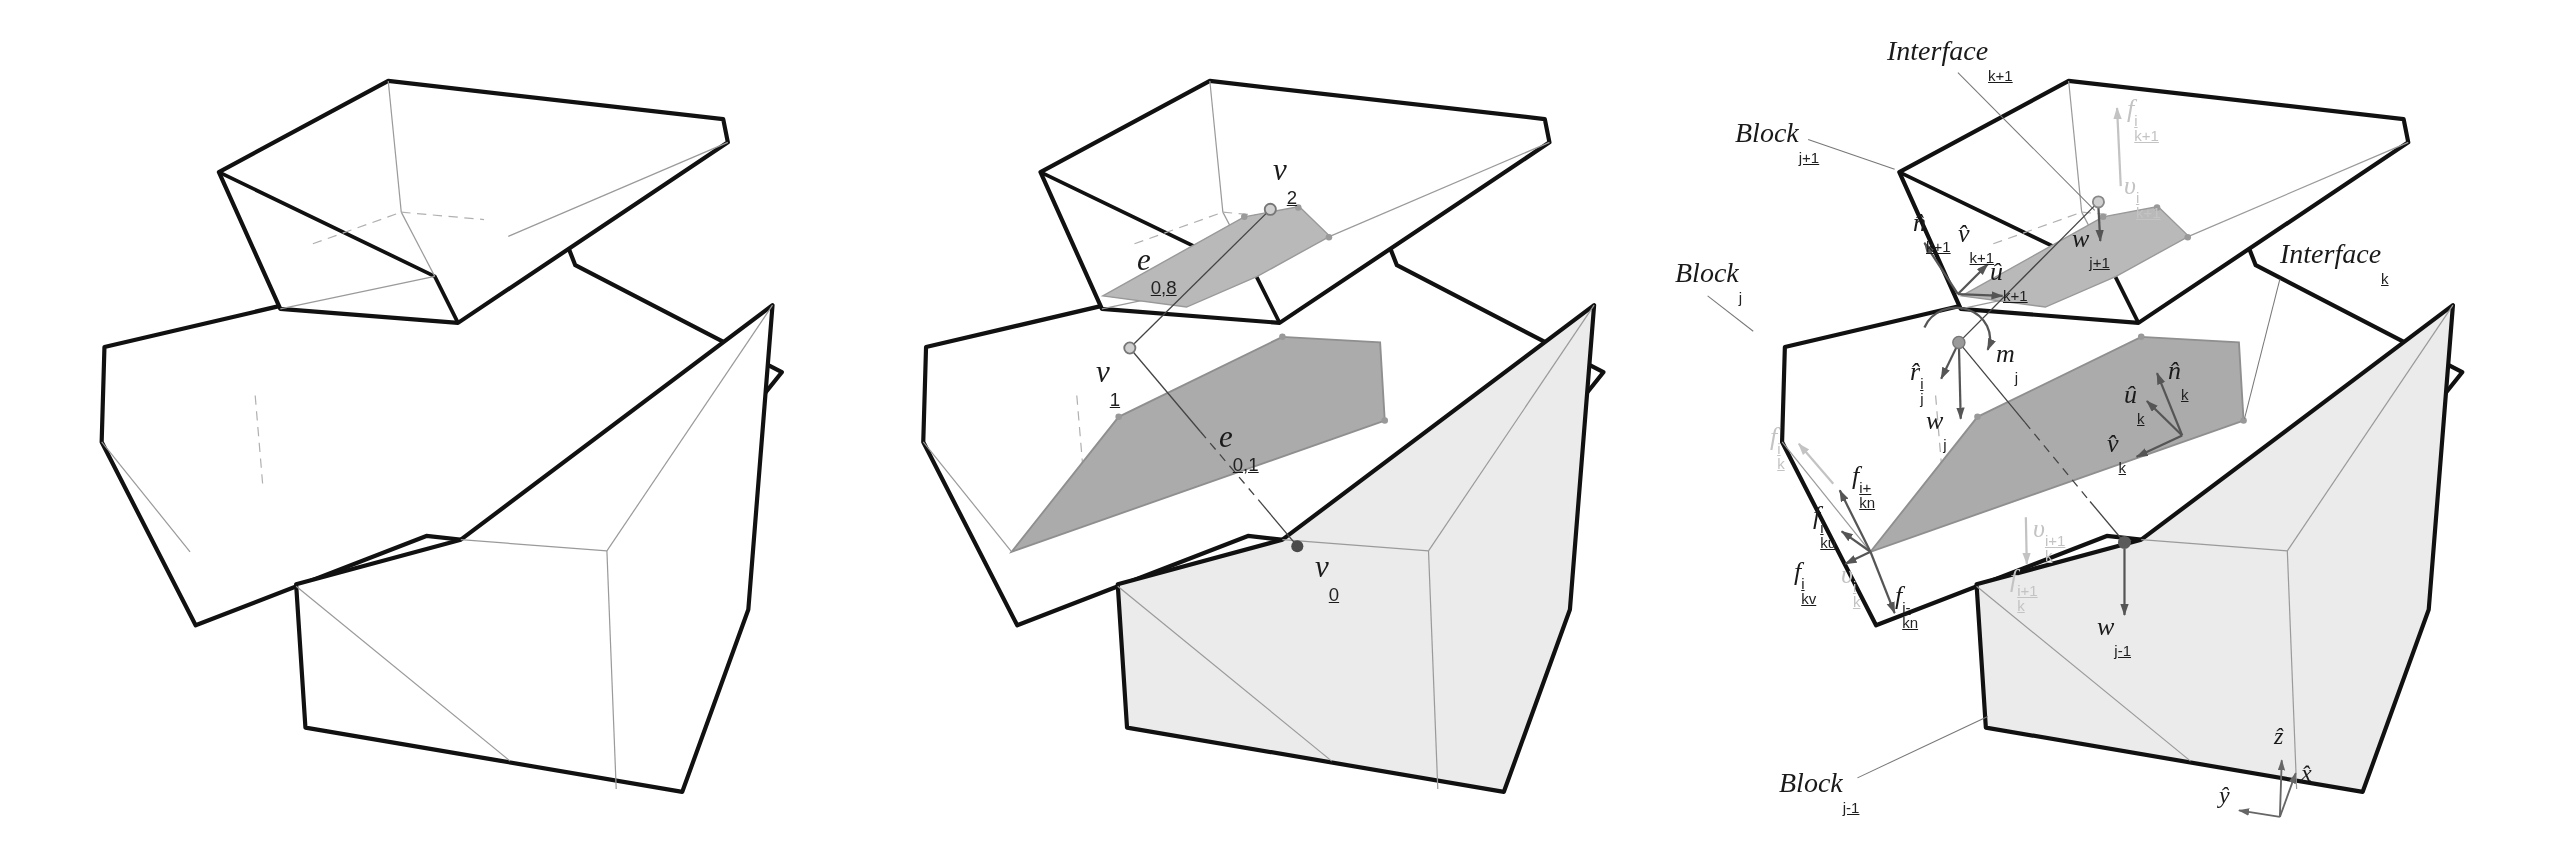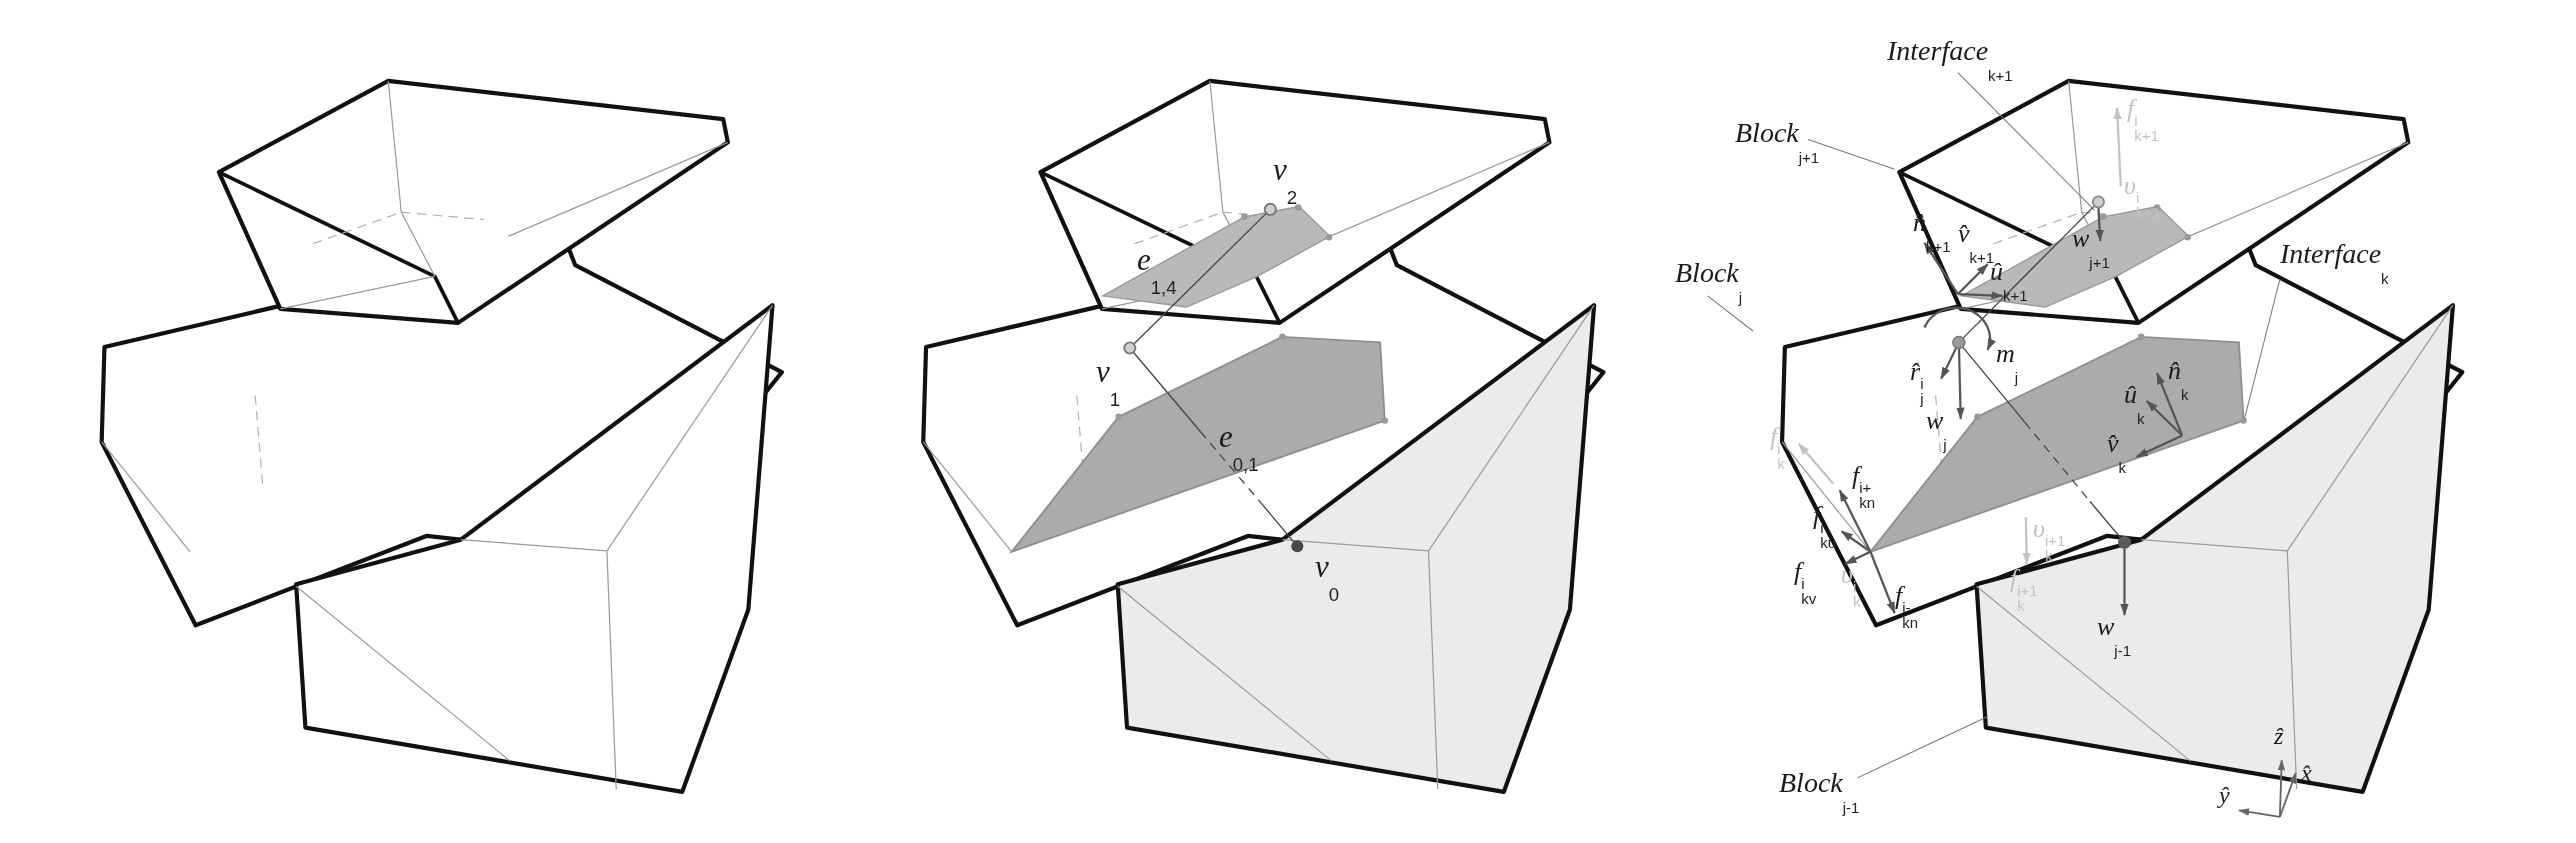--- a/index.html
+++ b/index.html
@@ -13,21 +13,21 @@
   .conn-d{stroke:#444;stroke-width:1.4;fill:none;stroke-dasharray:9 7;}
   .leader{stroke:#777;stroke-width:1.1;fill:none;}
   .arrow{stroke:#555;stroke-width:2.4;fill:none;}
   .arrow-l{stroke:#c3c3c3;stroke-width:2.4;fill:none;}
   .arrow-ax{stroke:#666;stroke-width:2;fill:none;}
   .lbl{position:absolute;white-space:nowrap;color:#1a1a1a;font-style:italic;line-height:1;}
   .lbl .base{font-size:26px;}
   .lbl.big .base{font-size:31px;}
   .lbl.name .base{font-size:28px;}
   .lbl.axis .base{font-size:24px;}
-  .stack{display:inline-flex;flex-direction:column;vertical-align:-0.62em;line-height:0.95;}
+  .stack{display:inline-flex;flex-direction:column;vertical-align:-0.62em;line-height:0.95;text-decoration:underline;}
   .sup,.sub{font-size:15px;font-style:normal;font-family:"Liberation Sans",sans-serif;color:#222;}
   .lbl.big .sup,.lbl.big .sub{font-size:18.6px;}
   .lbl.gray{color:#c3c3c3;}
   .lbl.gray .sup,.lbl.gray .sub{color:#c3c3c3;}
 </style>
 </head>
 <body>
 
 <div id="stage">
 
@@ -162,21 +162,21 @@
     <circle cx="2283" cy="583" r="7" fill="#5a5a5a"></circle>
   </g>
 </svg>
 
 <div class="lbl big" style="left:1273px;top:154px"><span class="base">v</span><span class="stack">
         <span class="sup"></span>
         <span class="sub">2</span>
       </span></div>
 <div class="lbl big" style="left:1137px;top:244px"><span class="base">e</span><span class="stack">
         <span class="sup"></span>
-        <span class="sub">1,4</span>
+        <span class="sub">0,8</span>
       </span></div>
 <div class="lbl big" style="left:1096px;top:356px"><span class="base">v</span><span class="stack">
         <span class="sup"></span>
         <span class="sub">1</span>
       </span></div>
 <div class="lbl big" style="left:1219px;top:421px"><span class="base">e</span><span class="stack">
         <span class="sup"></span>
         <span class="sub">0,1</span>
       </span></div>
 <div class="lbl big" style="left:1315px;top:551px"><span class="base">v</span><span class="stack">

